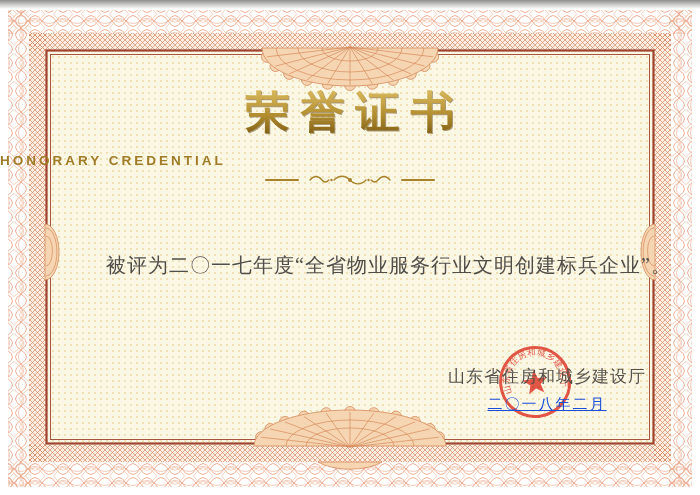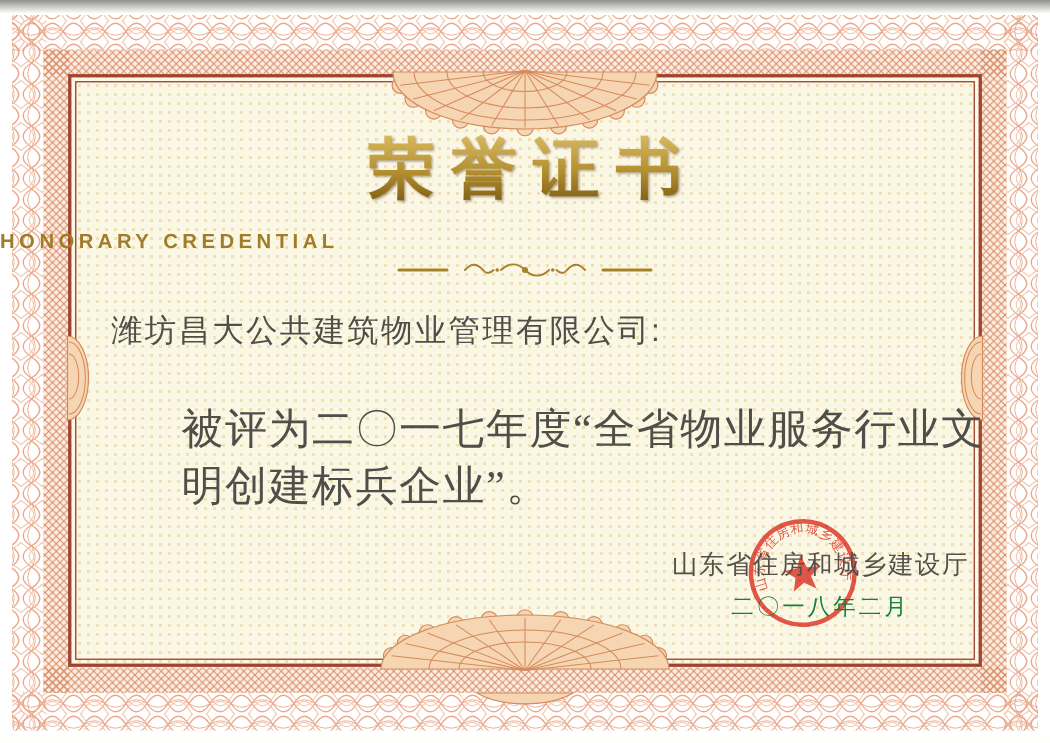--- a/index.html
+++ b/index.html
@@ -31,27 +31,27 @@
   .subtitle{position:absolute;left:0;right:0;top:153px;text-align:left;
     font-family:"Liberation Sans",sans-serif;font-size:13.5px;font-weight:bold;
     letter-spacing:3px;color:#a07c28;}
   .flourish{position:absolute;left:0;right:0;top:172px;display:flex;
     justify-content:center;align-items:center;gap:9px;height:16px;}
   .fl-line{display:inline-block;width:34px;height:2.5px;background:var(--gold);
     border-radius:2px;}
   .recipient{position:absolute;left:74px;top:206px;margin:0;
     font-family:"Liberation Sans",sans-serif;font-size:21px;font-weight:500;
     letter-spacing:1.5px;color:var(--ink);}
-  .body-line{position:absolute;margin:15px;font-size:28px;letter-spacing:1px;
+  .body-line{position:absolute;margin:0;font-size:20px;letter-spacing:1px;
     color:var(--ink);font-family:"Liberation Serif",serif;}
   .body-line.l1{left:106px;top:252px;}
   .body-line.l2{left:74px;top:289px;}
   .issuer-block{position:absolute;right:54px;top:365px;text-align:center;}
   .issuer{font-size:17px;letter-spacing:1px;color:#55514a;}
-  .date{margin-top:7px;font-size:15px;letter-spacing:2px;color:#15803d;}
+  .date{margin-top:7px;font-size:15px;letter-spacing:2px;color:#1d4ed8;text-decoration:underline;}
   .seal-svg{left:495px;top:340px;z-index:4;opacity:.85;mix-blend-mode:multiply;}
   
   .wv{stroke:var(--border-wave);fill:none;}
   .wv2{stroke:#f3c6ae;fill:none;}
   .hx{stroke:var(--border-hatch);}
   .med{fill:var(--medallion);stroke:var(--medallion-line);stroke-width:.8;}
   .medl{stroke:var(--medallion-line);fill:none;stroke-width:.7;}
   .frm{fill:none;stroke:var(--frame);}
   .flp{stroke:var(--gold);fill:none;stroke-width:1.3;stroke-linecap:round;}
 </style>
@@ -178,21 +178,20 @@
           <path class="flp" d="M2 8 Q 8 1 14 8 Q 17 12 21 8"></path>
           <path class="flp" d="M26 8 C 31 3 37 3 42 8 C 47 13 53 13 58 8"></path>
           <path class="flp" d="M82 8 Q 76 1 70 8 Q 67 12 63 8"></path>
           <circle cx="42" cy="8" r="2" fill="var(--gold)"></circle>
           <circle cx="23.5" cy="8" r="1.2" fill="var(--gold)"></circle>
           <circle cx="60.5" cy="8" r="1.2" fill="var(--gold)"></circle>
         </svg>
         <span class="fl-line"></span>
       </div>
 
-      <p class="recipient">潍坊昌大公共建筑物业管理有限公司:</p>
 
       <p class="body-line l1">被评为二〇一七年度“全省物业服务行业文明创建标兵企业”。</p>
 
       <div class="issuer-block">
         <div class="issuer">山东省住房和城乡建设厅</div>
         <div class="date">二〇一八年二月</div>
       </div>
     </div>
   </div>
 </div>

